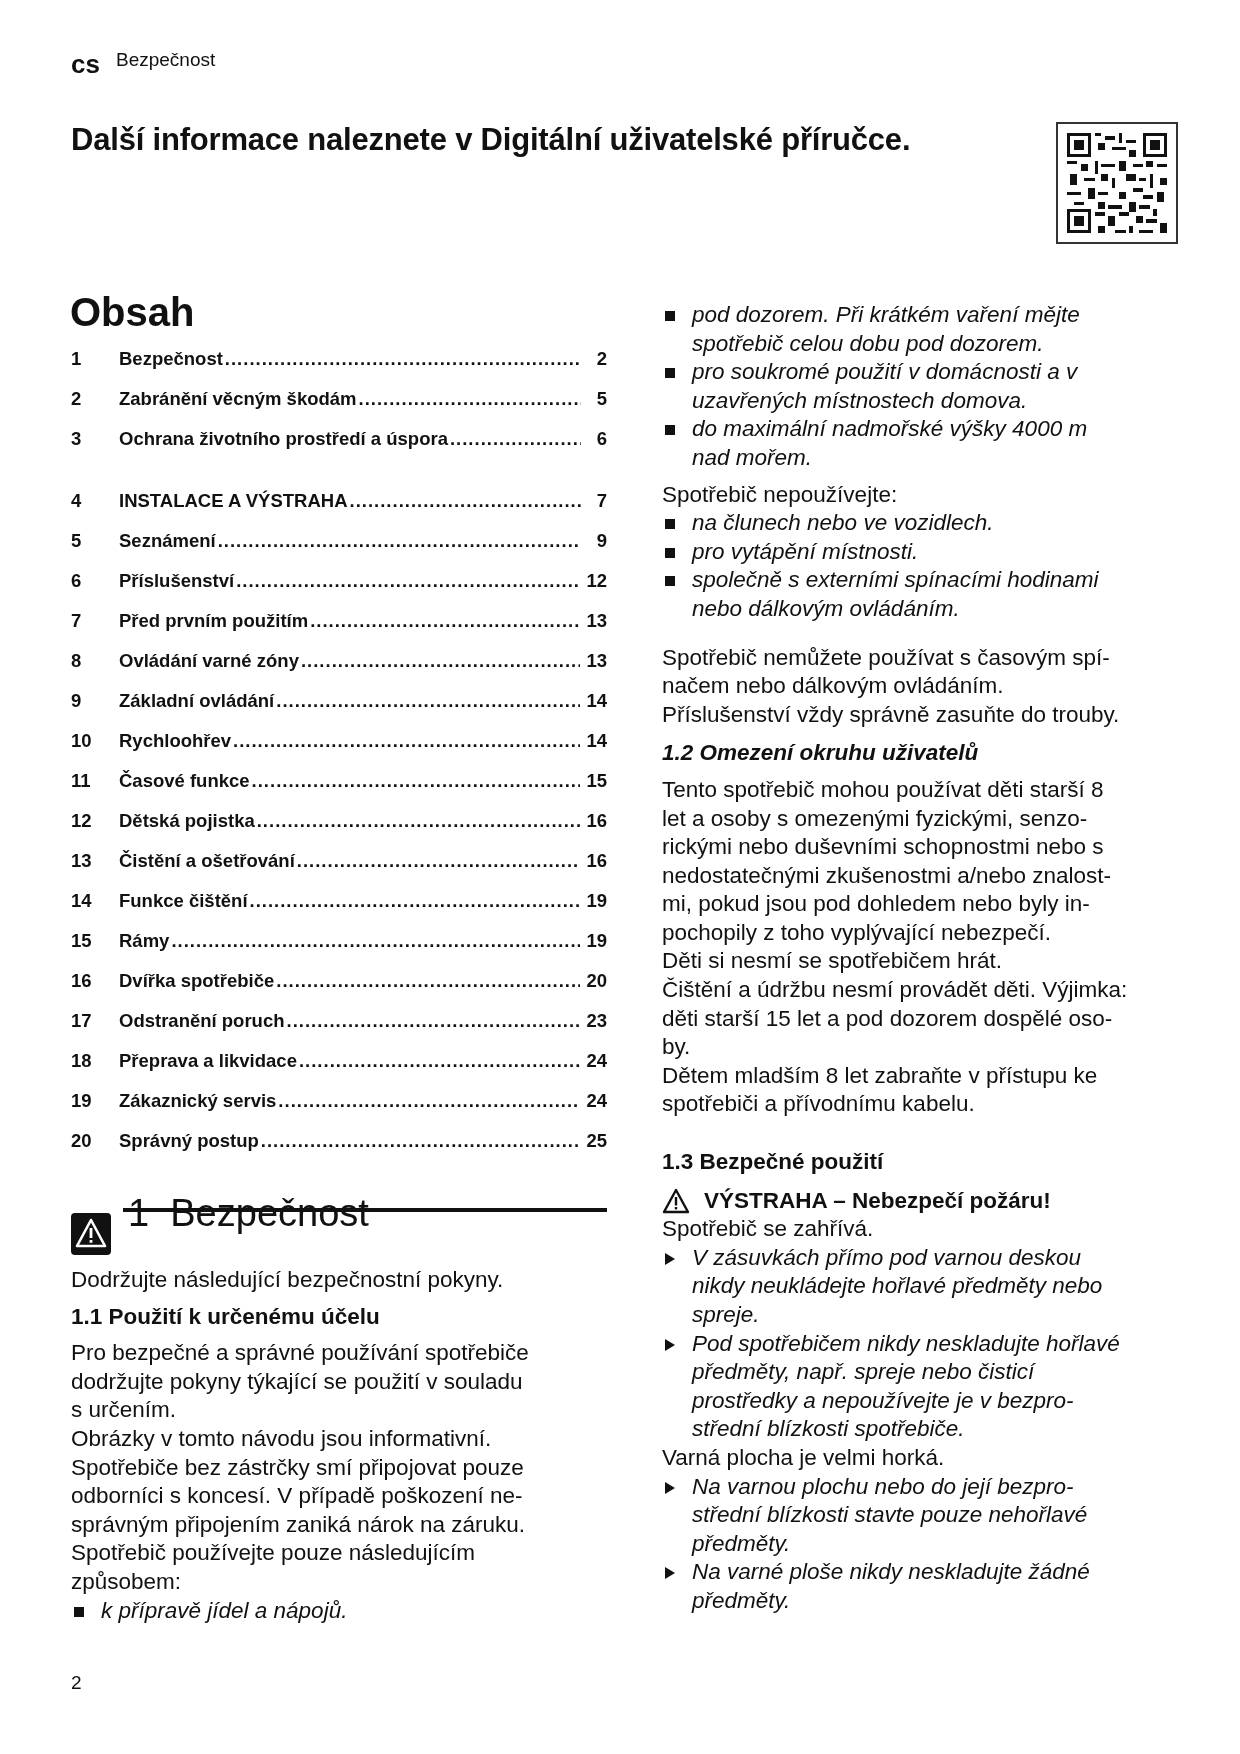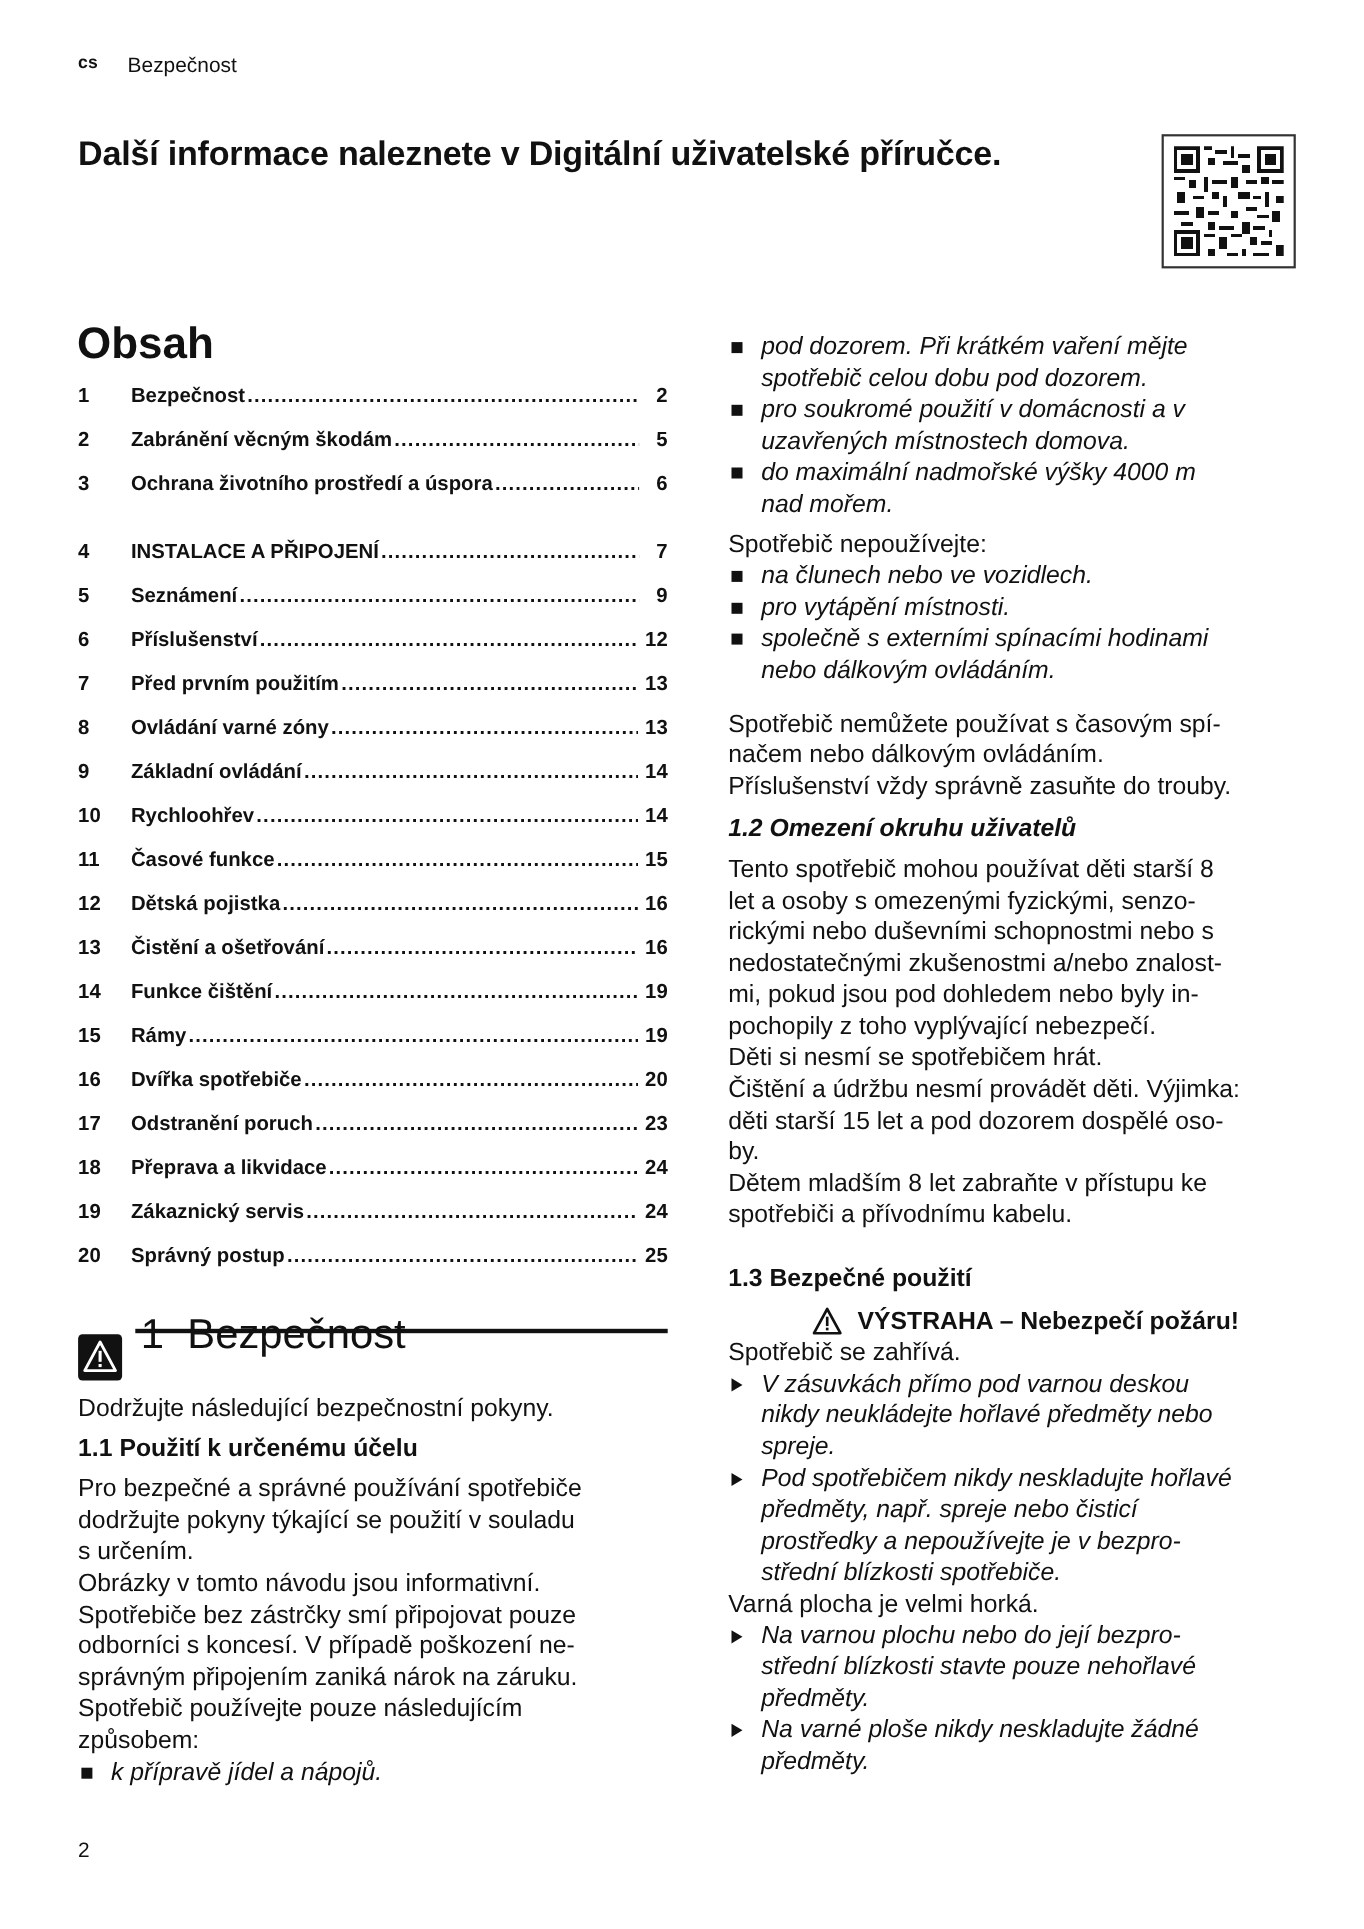--- a/index.html
+++ b/index.html
@@ -1,19 +1,19 @@
 <!DOCTYPE html>
 <html><head>
 <meta charset="utf-8">
 <style>
   html, body { margin:0; padding:0; background:#ffffff; }
   body { width:1240px; height:1754px; position:relative; overflow:hidden;
          font-family:"Liberation Sans", "DejaVu Sans", sans-serif; color:#111; }
   .abs { position:absolute; }
-  .hdr-lang { left:71px; top:49px; font-size:16px; font-weight:bold; }
+  .hdr-lang { left:71px; top:49px; font-size:26px; font-weight:bold; }
   .hdr-sec { left:116px; top:49px; font-size:19px; }
   .title { left:71px; top:122px; font-size:31px; font-weight:bold; letter-spacing:-0.2px; }
   .qr { left:1056px; top:122px; width:122px; height:122px; border:2px solid #333; box-sizing:border-box; background:#fff; }
   .qr svg { position:absolute; left:9px; top:9px; width:100px; height:100px; }
   .obsah { left:70px; top:290px; font-size:40px; font-weight:bold; }
   .toc { left:71px; top:348px; width:536px; }
   .toc-row { display:flex; align-items:baseline; height:40px; font-size:18.5px; font-weight:bold; }
   .toc-row.gap { margin-top:22px; }
   .toc-num { width:48px; flex:none; }
   .toc-title { flex:none; white-space:nowrap; }
@@ -25,21 +25,21 @@
   .warn-box svg { position:absolute; left:4px; top:5px; width:32px; height:31px; }
   .sec-title { left:128px; top:1192px; font-size:38px; font-weight:normal; }
   .col { width:540px; font-size:22.5px; line-height:28.6px; }
   .lcol { left:71px; }
   .rcol { left:662px; }
   .sub { font-weight:bold; font-size:22.5px; }
   .bullet { position:relative; padding-left:30px;font-style:italic; }
   .bullet .sq { position:absolute; left:3px; top:10px; width:10px; height:10px; background:#111; }
   .bullet .tri { position:absolute; left:3px; top:9px; width:0; height:0; border-top:6px solid transparent; border-bottom:6px solid transparent; border-left:10px solid #111; }
   .line { white-space:nowrap; display:block; }
-  .warn-head { font-weight:bold; display:flex; align-items:center;justify-content:center; }
+  .warn-head { font-weight:bold; display:flex; align-items:center; }
   .warn-head svg { width:28px; height:26px; margin-right:14px; }
   .pagenum { left:71px; top:1672px; font-size:19px; }
 </style>
 </head>
 <body>
 
 <div class="abs hdr-lang">cs</div>
 <div class="abs hdr-sec">Bezpečnost</div>
 
 <div class="abs title">Další informace naleznete v Digitální uživatelské příručce.</div>
@@ -121,21 +121,21 @@
       <span class="toc-page">5</span>
     </div>
     <div class="toc-row">
       <span class="toc-num">3</span>
       <span class="toc-title">Ochrana životního prostředí a úspora</span>
       <span class="toc-dots"></span>
       <span class="toc-page">6</span>
     </div>
     <div class="toc-row gap">
       <span class="toc-num">4</span>
-      <span class="toc-title">INSTALACE A PŘIPOJENÍ</span>
+      <span class="toc-title">INSTALACE A VÝSTRAHA</span>
       <span class="toc-dots"></span>
       <span class="toc-page">7</span>
     </div>
     <div class="toc-row">
       <span class="toc-num">5</span>
       <span class="toc-title">Seznámení</span>
       <span class="toc-dots"></span>
       <span class="toc-page">9</span>
     </div>
     <div class="toc-row">

